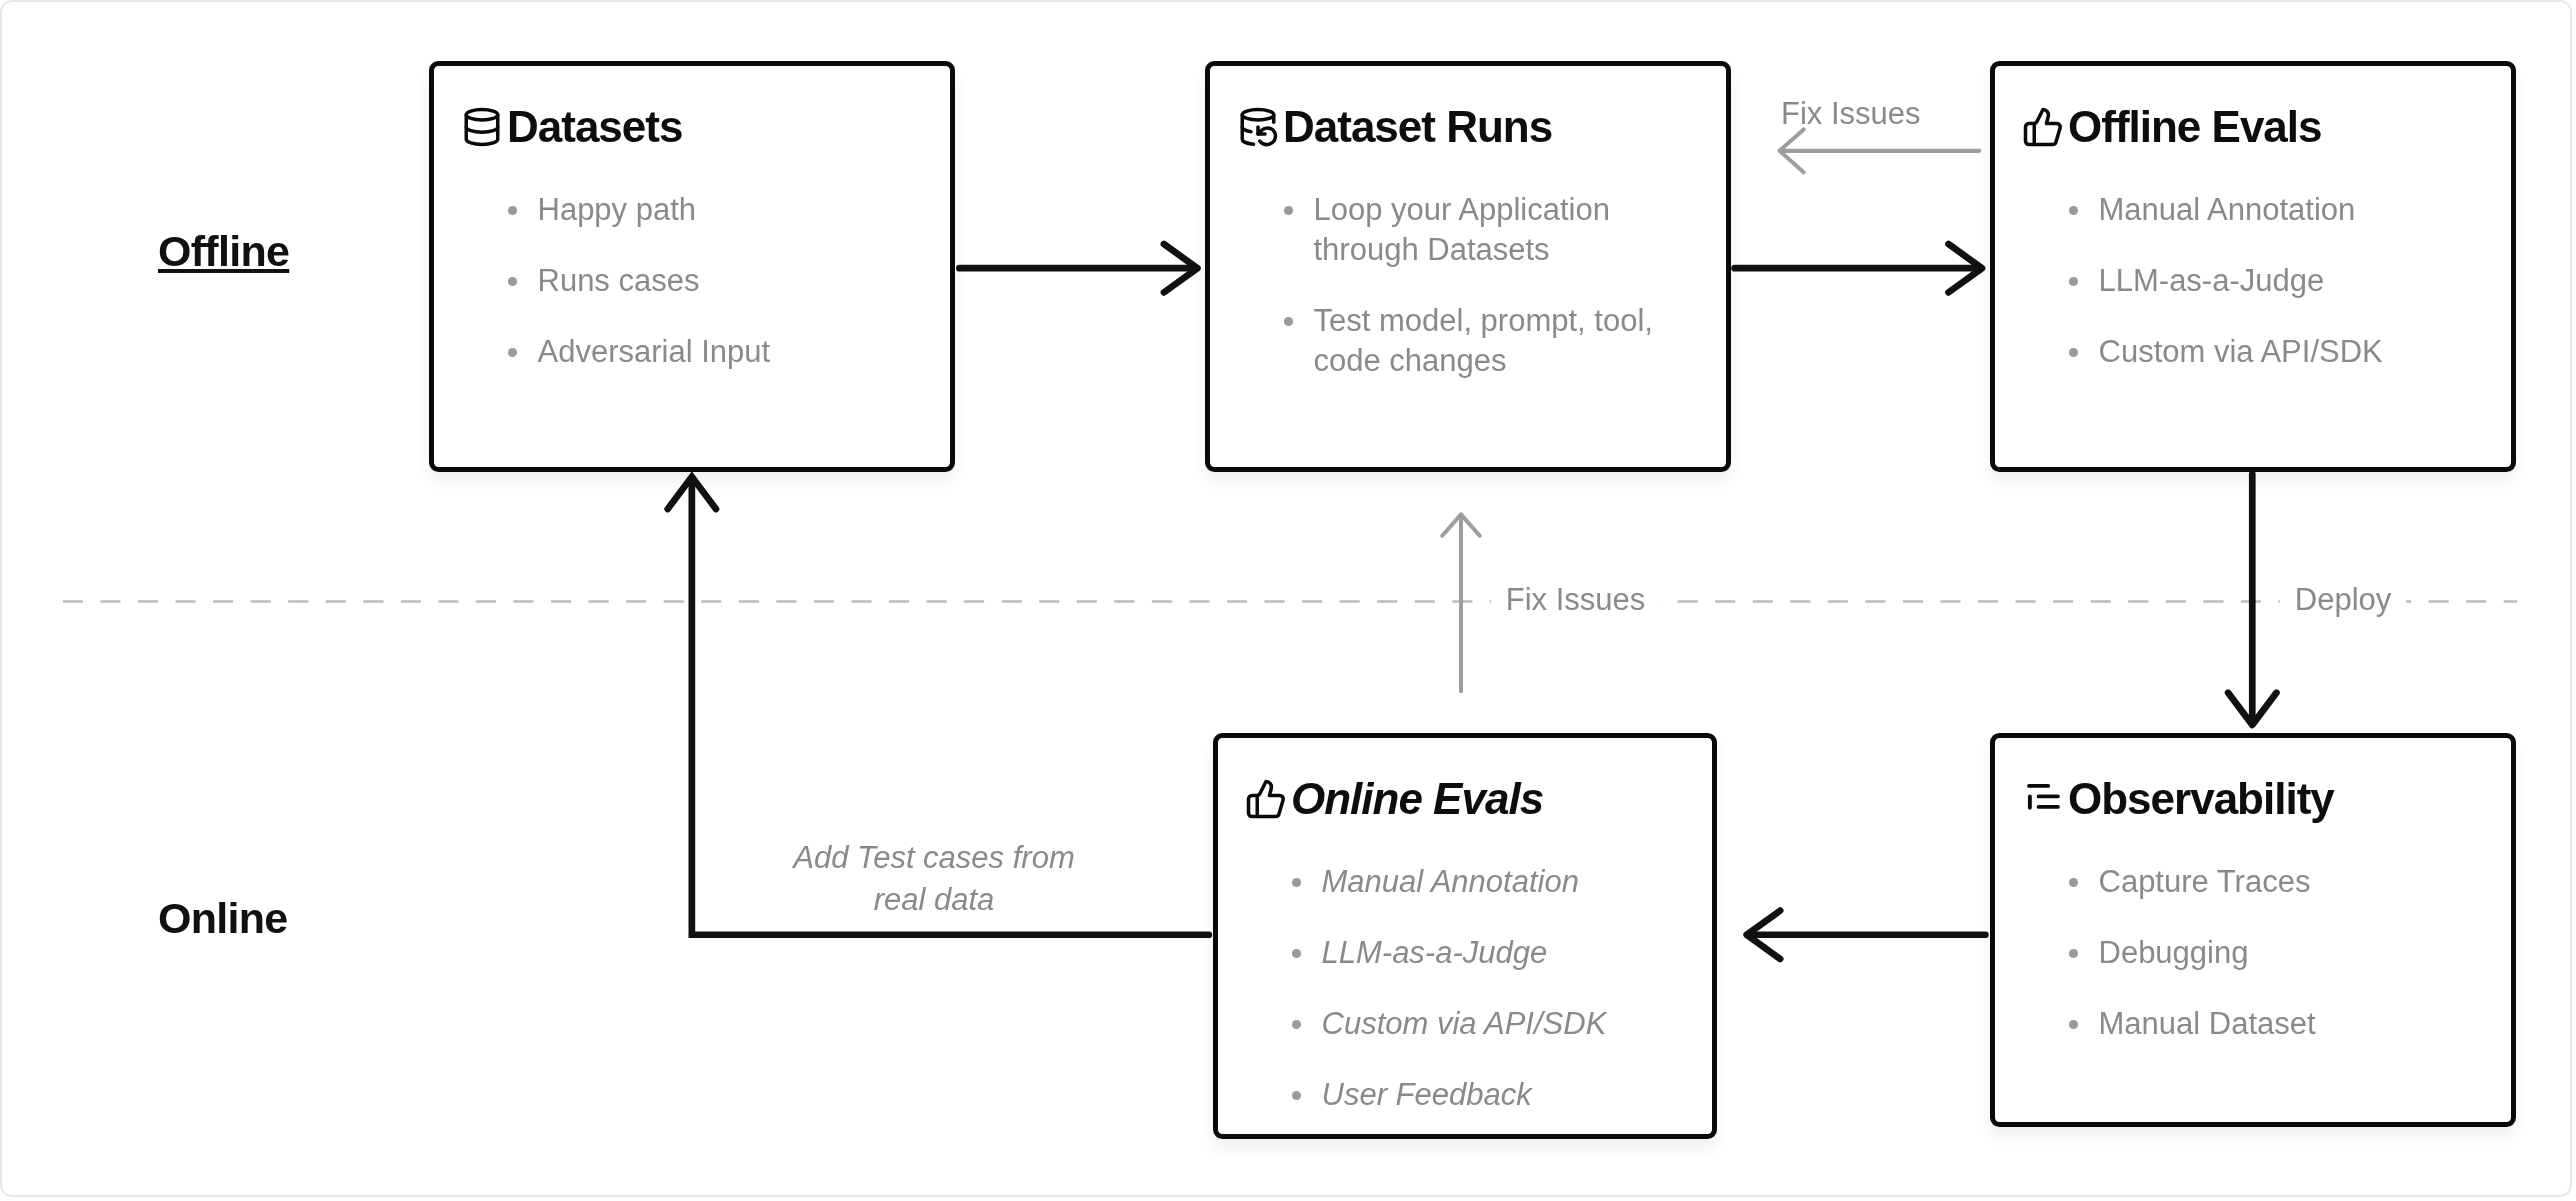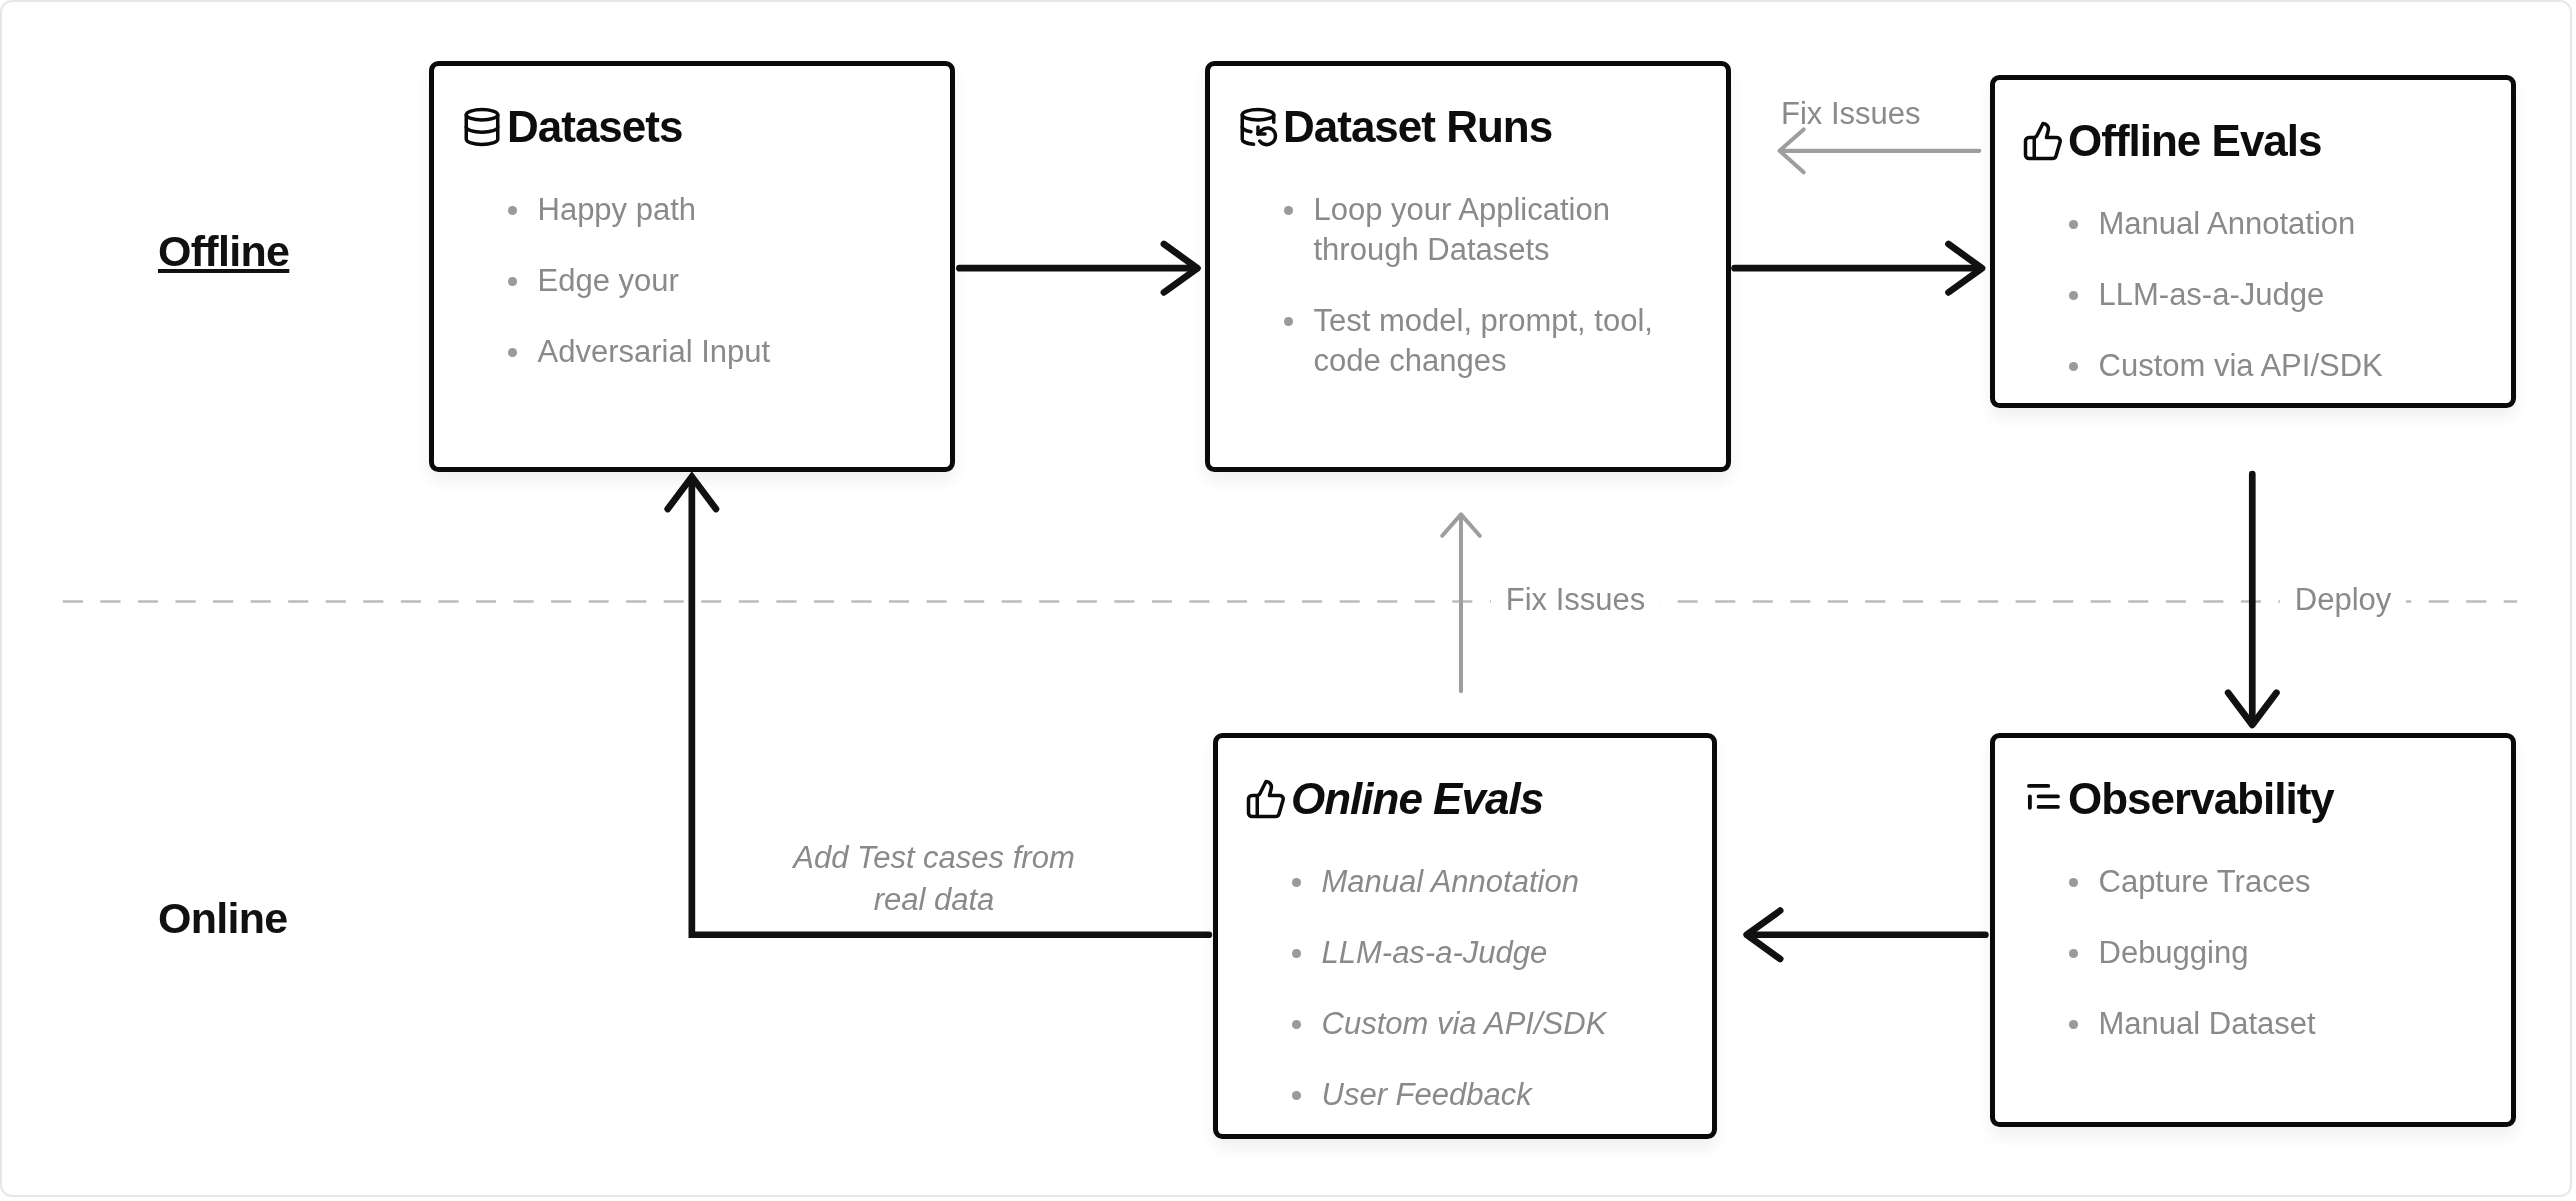--- a/index.html
+++ b/index.html
@@ -101,21 +101,21 @@
   }
   .edge-label.multiline {
     white-space: normal;
     text-align: center;
     line-height: 42px;
     font-style: italic;
   }
   
   #box-datasets      { left: 427px;  top: 59px;   width: 526px; height: 411px; }
   #box-dataset-runs  { left: 1203px; top: 59px;   width: 526px; height: 411px; }
-  #box-offline-evals { left: 1988px; top: 59px;   width: 526px; height: 333px; margin-top: 14px; }
+  #box-offline-evals { left: 1988px; top: 59px;   width: 526px; height: 411px; }
   #box-online-evals  { left: 1211px; top: 731px; width: 504px; height: 406px; font-style: italic; }
   #box-observability { left: 1988px; top: 731px; width: 526px; height: 394px; }
 
   #label-offline { left: 156px; top: 225px; text-decoration: underline; }
   #label-online  { left: 156px; top: 892px; }
 
   #edge-label-fix-issues-top { left: 1779px; top: 94px; }
   #edge-label-fix-issues-mid { left: 1489px; top: 580px; }
   #edge-label-deploy         { left: 2278px; top: 580px; text-align: center; }
   #edge-label-add-test-cases { left: 790px; top: 835px; width: 284px; }
@@ -174,21 +174,21 @@
         <svg viewBox="0 0 24 24" stroke="currentColor" stroke-width="2" fill="none" stroke-linecap="round" stroke-linejoin="round">
           <ellipse cx="12" cy="5" rx="9" ry="3"></ellipse>
           <path d="M3 5V19A9 3 0 0 0 21 19V5"></path>
           <path d="M3 12A9 3 0 0 0 21 12"></path>
         </svg>
       </span>
       <span class="node-title">Datasets</span>
     </div>
     <ul class="node-list">
       <li>Happy path</li>
-      <li>Edge your</li>
+      <li>Runs cases</li>
       <li>Adversarial Input</li>
     </ul>
   </div>
 
   <div class="node-box" id="box-dataset-runs">
     <div class="node-title-row">
       <span class="node-icon">
         <svg viewBox="0 0 24 24" stroke="currentColor" stroke-width="2" fill="none" stroke-linecap="round" stroke-linejoin="round">
           <ellipse cx="12" cy="5" rx="9" ry="3"></ellipse>
           <path d="M3 12a9 3 0 0 0 5 2.69"></path>

